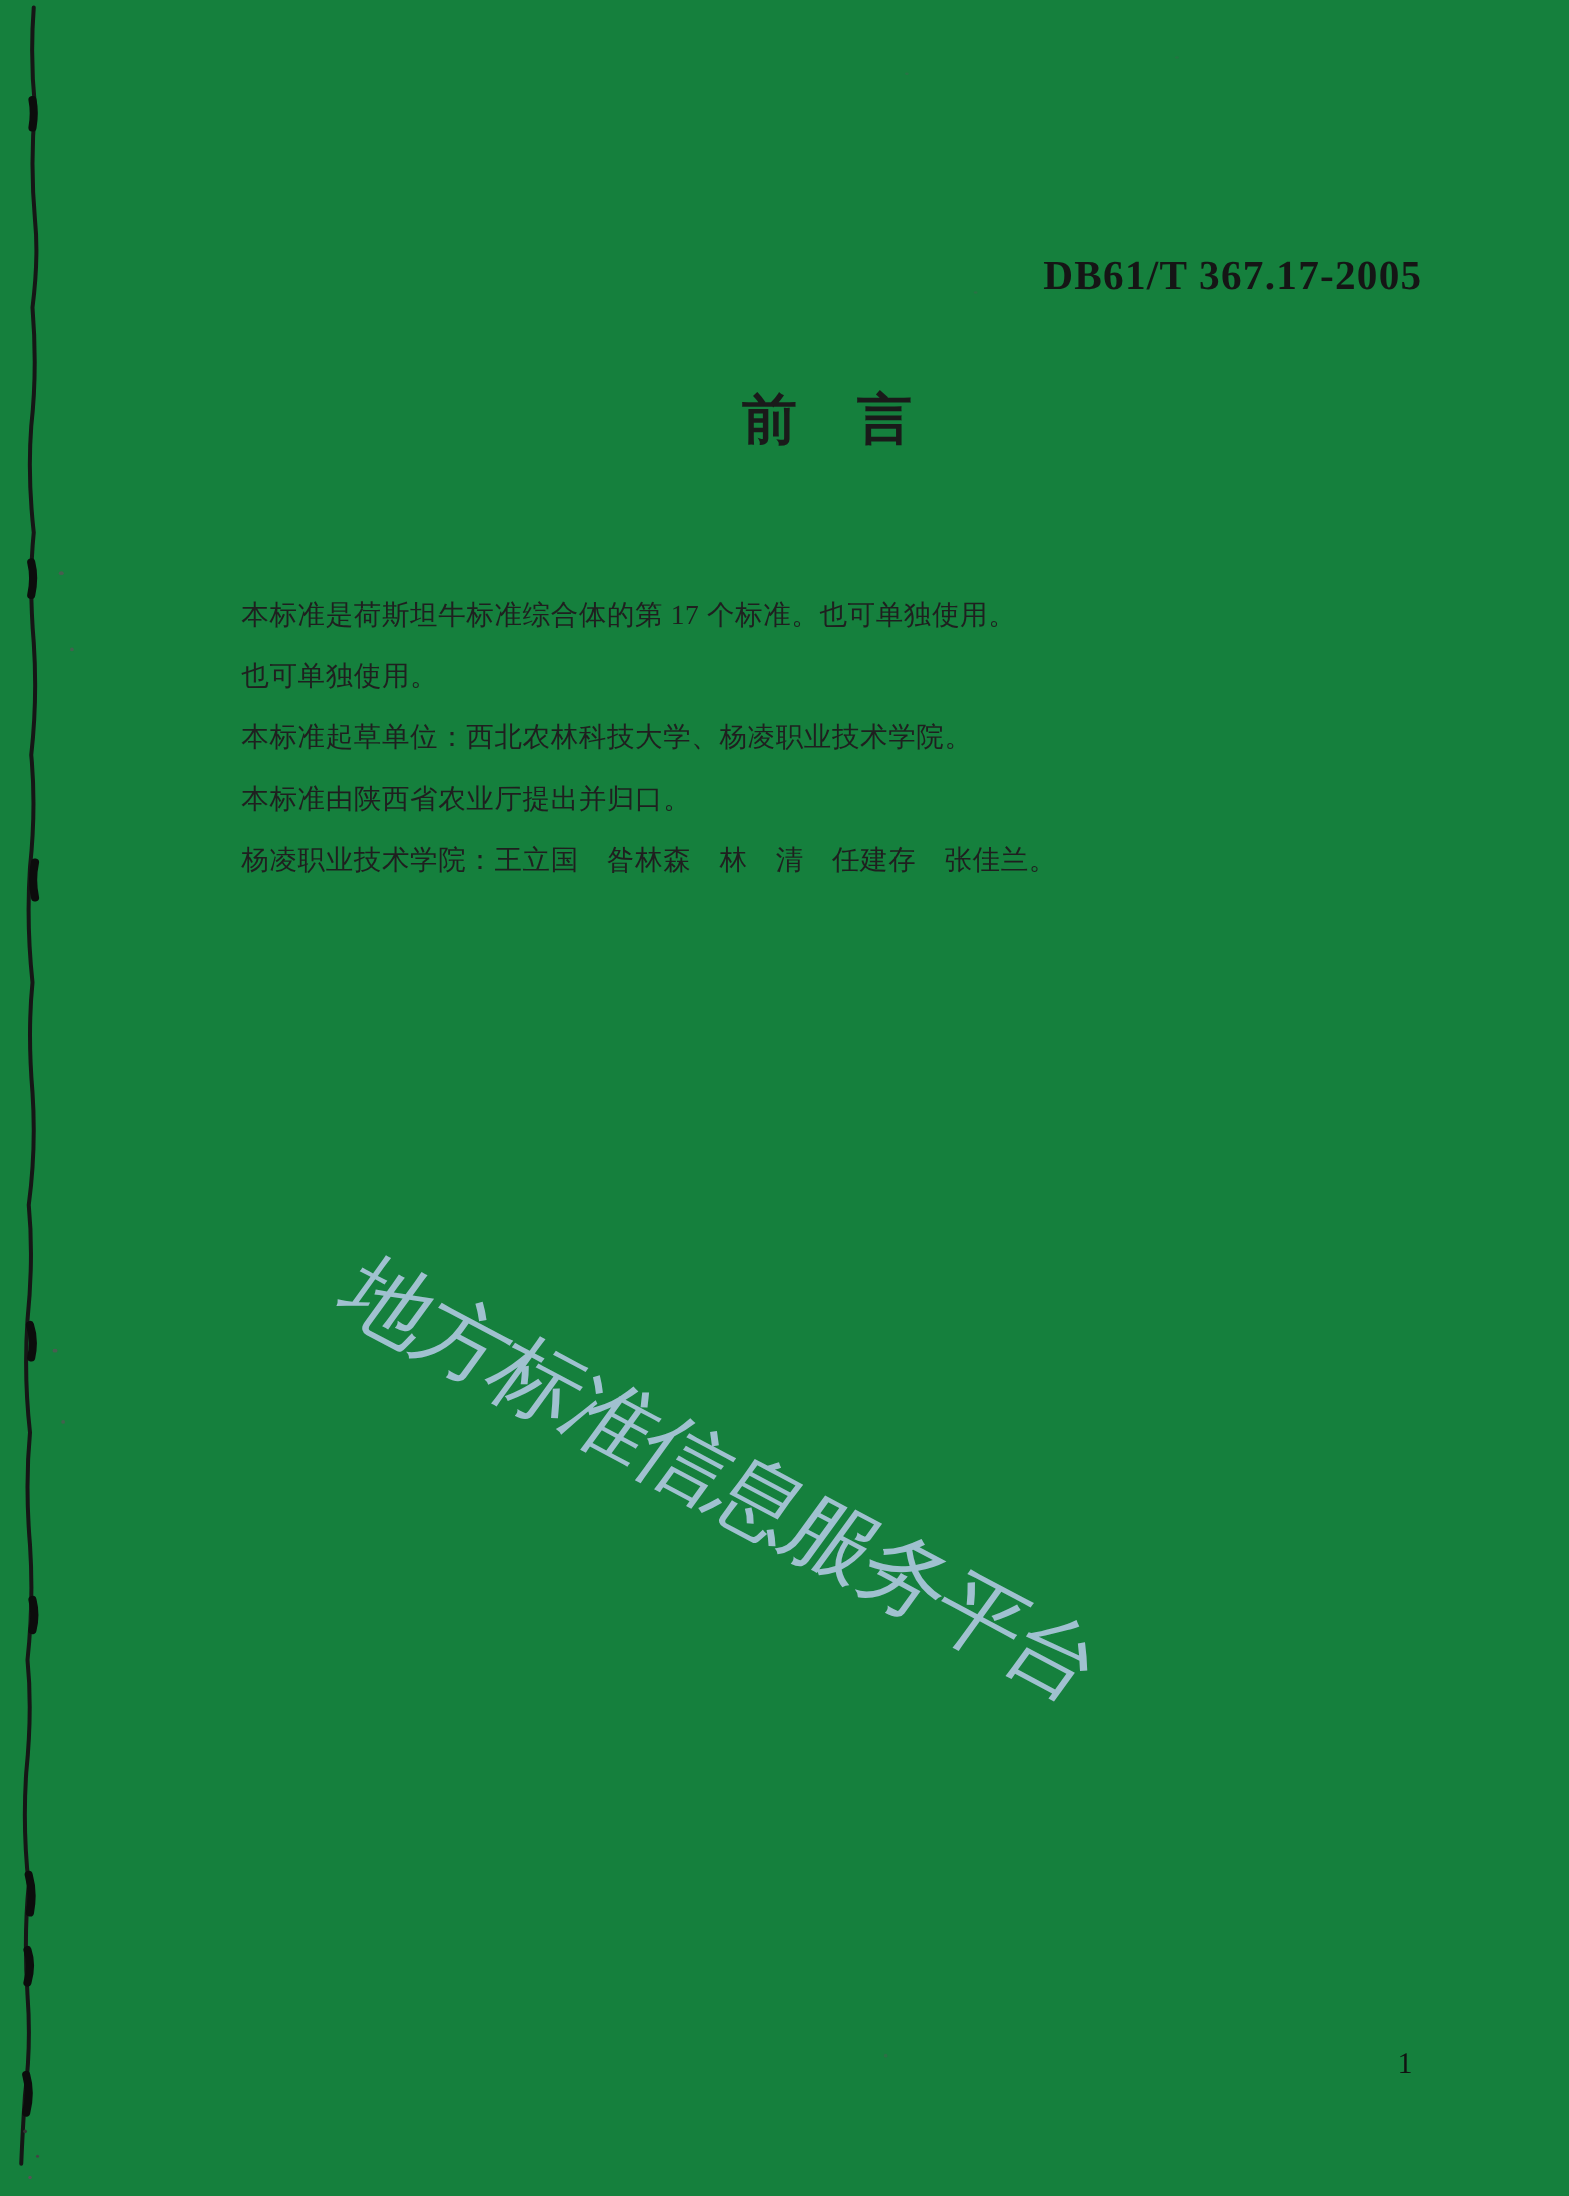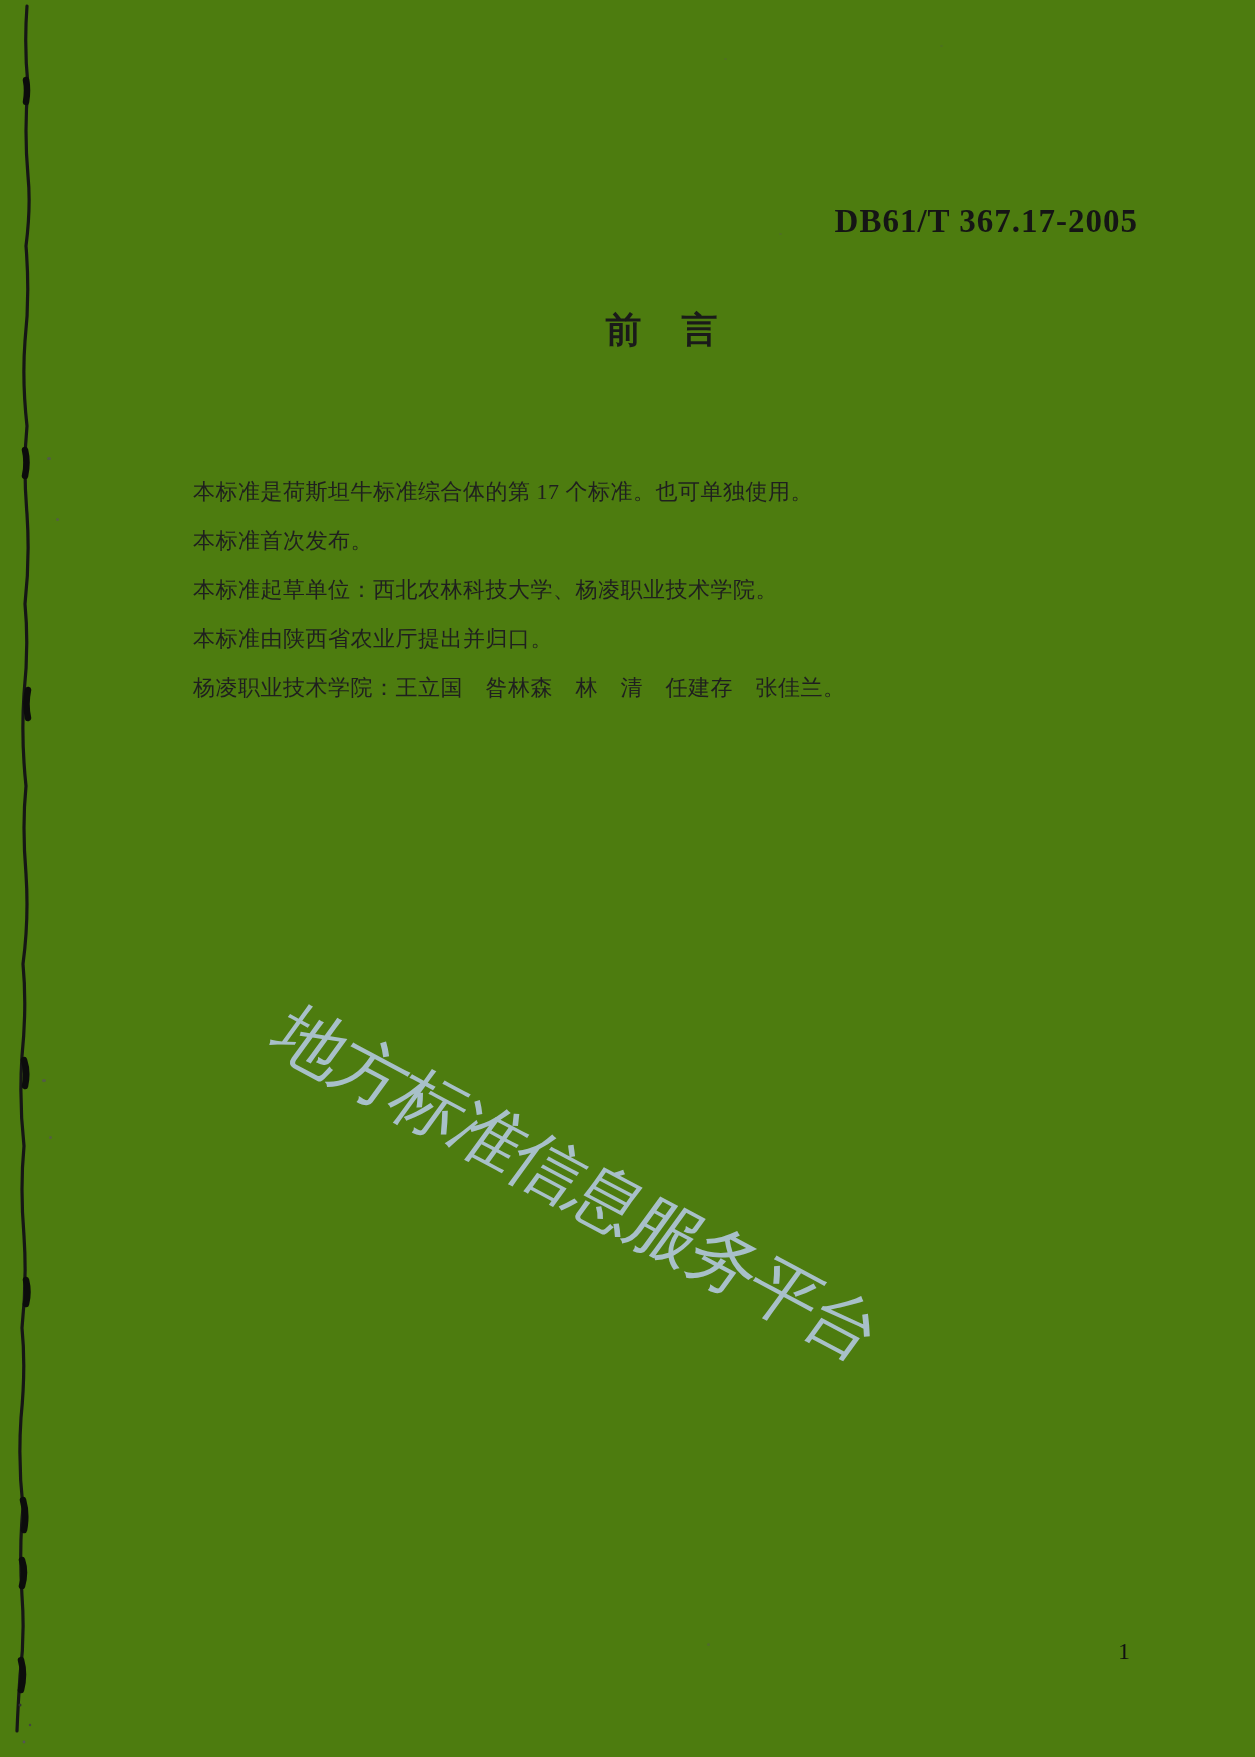--- a/index.html
+++ b/index.html
@@ -1,38 +1,38 @@
 <!DOCTYPE html>
 <html><head>
 <meta charset="utf-8">
 <style>
   html,body{margin:0;padding:0;background:#e8e8e8;}
   .page{
     position:relative;
     width:1255px;height:1757px;
     margin:0 auto;
-    background:#4d7c0f;
+    background:#15803d;
     overflow:hidden;
     font-family:"Liberation Serif","DejaVu Serif",serif;
     color:#1c1c1c;
   }
   
   .scan-edge{position:absolute;left:0;top:0;width:60px;height:1757px;pointer-events:none;}
   
   .std-code{
     position:absolute;top:203px;right:117px;
     font-size:33px;font-weight:bold;letter-spacing:1px;
     color:#151515;white-space:nowrap;
   }
   
   .fore-title{
     position:absolute;top:306px;left:70px;right:0;
     text-align:center;
     font-family:"Liberation Sans","DejaVu Sans",sans-serif;
-    font-size:36px;font-weight:700;color:#1a1a1a;
+    font-size:44px;font-weight:700;color:#1a1a1a;
     letter-spacing:2px;white-space:pre;
   }
   
   .body-text{
     position:absolute;top:442px;left:193px;width:860px;margin-top:35px;
   }
   .body-text p{
     margin:0 0 19px 0;
     font-size:22px;line-height:30px;
     letter-spacing:0.5px;
@@ -72,21 +72,21 @@
     <circle cx="30" cy="1725" r="1.2" fill="#444"></circle>
     <circle cx="24" cy="1742" r="1.4" fill="#555"></circle>
   </svg>
 
   <div class="std-code">DB61/T 367.17-2005</div>
 
   <div class="fore-title">前　言</div>
 
   <div class="body-text">
     <p>本标准是荷斯坦牛标准综合体的第 17 个标准。也可单独使用。</p>
-    <p>本标准首次发布。</p>
+    <p>也可单独使用。</p>
     <p>本标准起草单位：西北农林科技大学、杨凌职业技术学院。</p>
     <p>本标准由陕西省农业厅提出并归口。</p>
     <p>杨凌职业技术学院：王立国　昝林森　林　清　任建存　张佳兰。</p>
   </div>
 
   <div class="watermark">地方标准信息服务平台</div>
 
   <div class="page-num">1</div>
 
   <div class="speck" style="left:47px;top:457px;width:4px;height:3px;opacity:.8;"></div>

